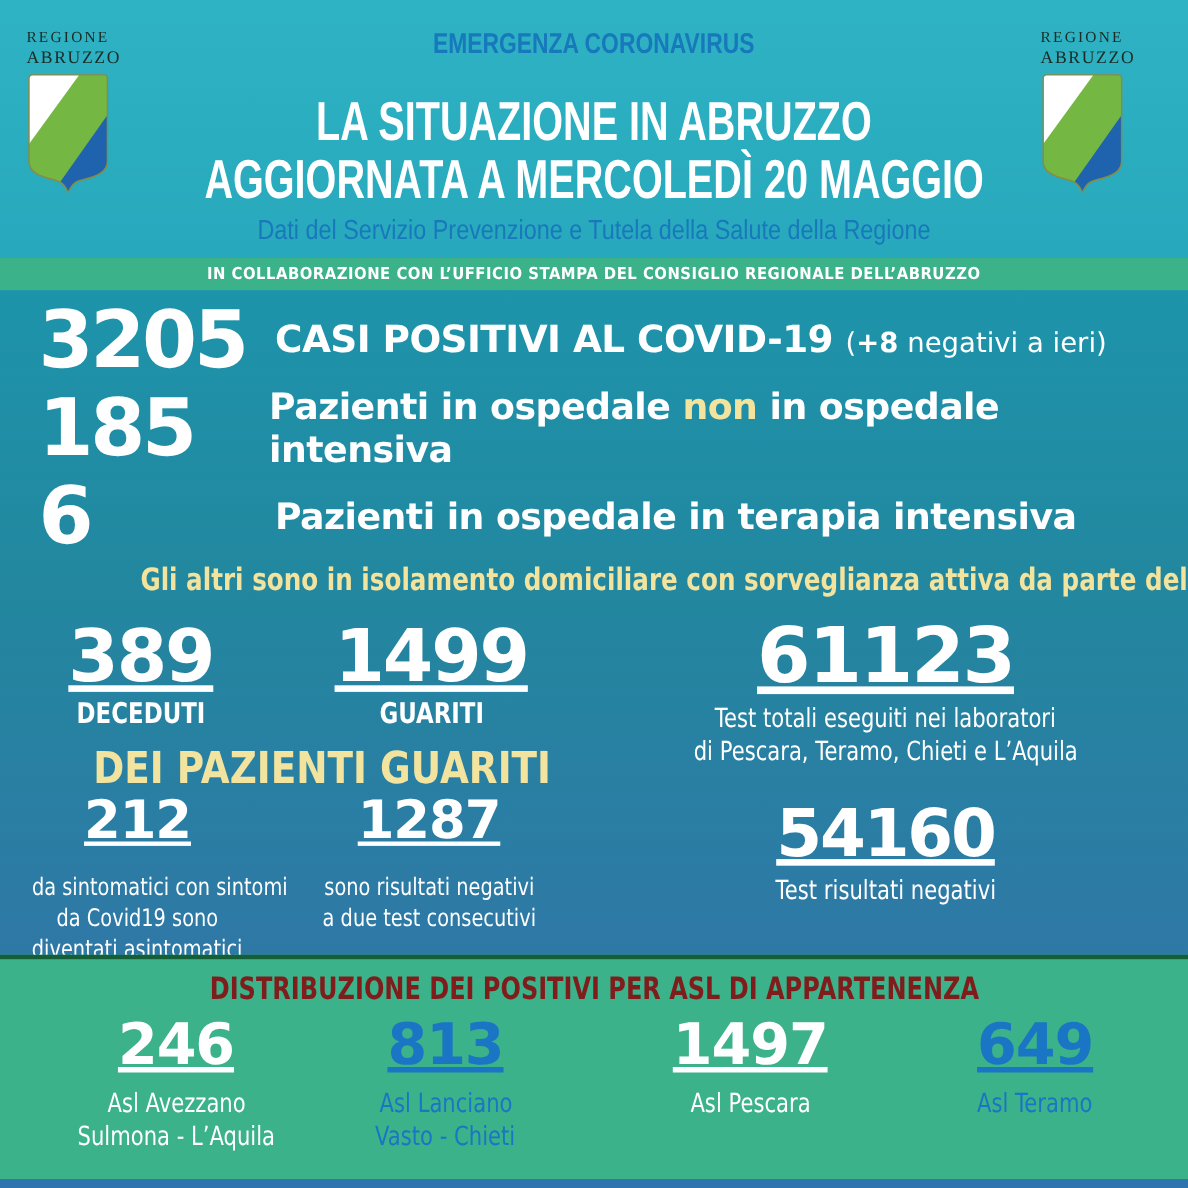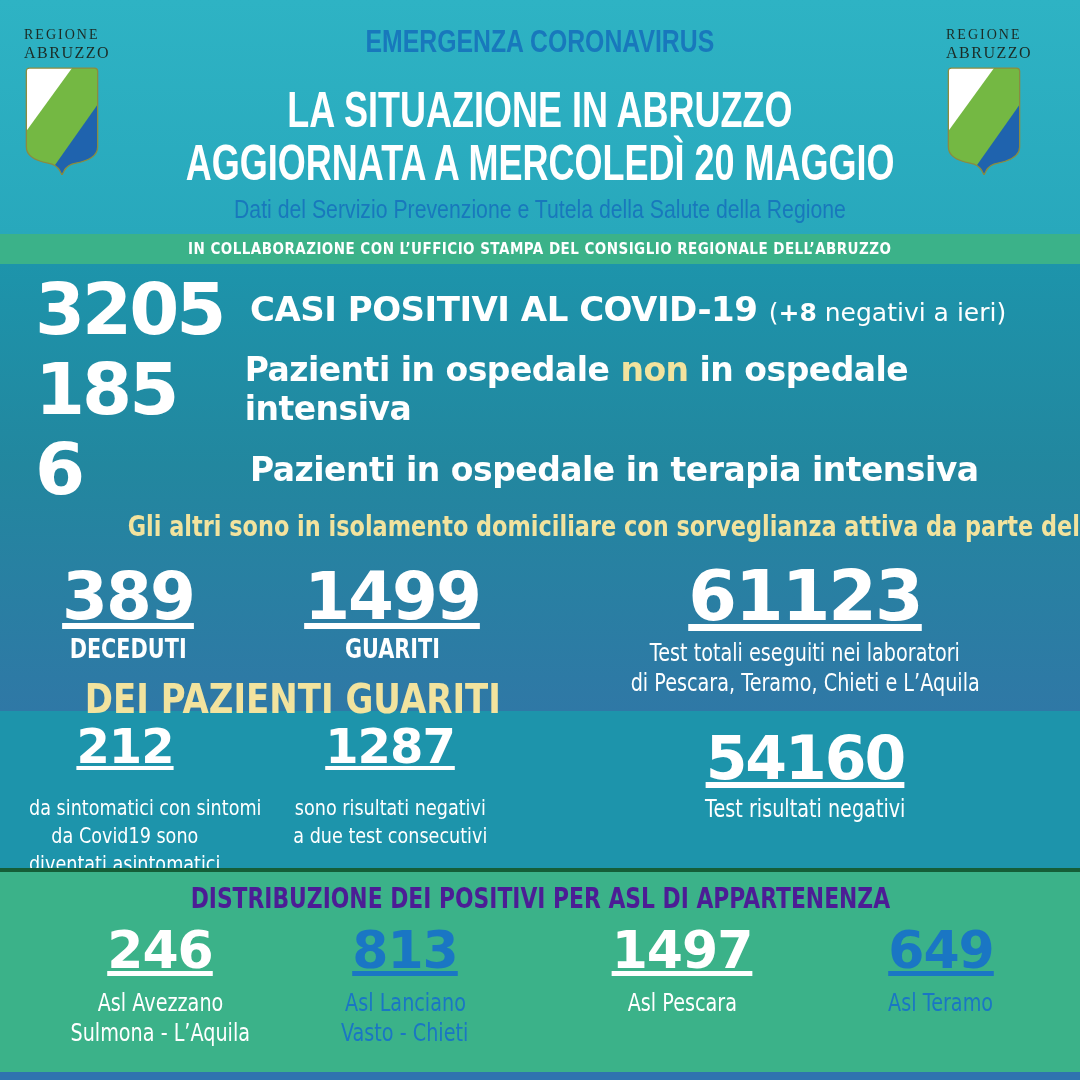--- a/index.html
+++ b/index.html
@@ -15,35 +15,35 @@
   
   .header{position:absolute;top:0;left:0;right:0;height:234px;
           background:linear-gradient(180deg,var(--background-top,#2EB3C4) 0%,#28A8BC 100%);}
   .logo{position:absolute;top:26px;width:110px;
         color:#1C2B25;font-family:"Liberation Serif",serif;}
   .logo-left{left:24px}.logo-right{left:946px}
   .logo .lt1{font-size:14px;letter-spacing:2px;line-height:17px;}
   .logo .lt2{font-size:16px;letter-spacing:1.5px;line-height:19px;}
   .logo svg{margin-top:5px;}
   .emergenza{position:absolute;top:24px;left:0;right:0;text-align:center;
-             font-family:"Liberation Sans",sans-serif;font-weight:bold;font-size:31px;
+             font-family:"Liberation Sans",sans-serif;font-weight:bold;font-size:26px;
              color:var(--blue-text,#1878BC);}
   .title{position:absolute;left:0;right:0;text-align:center;color:#fff;
          font-family:"Liberation Sans",sans-serif;font-weight:bold;font-size:50px;line-height:52px;}
   .title.l1{top:84px}.title.l2{top:137px}
   .subtitle{position:absolute;top:195px;left:0;right:0;text-align:center;
             font-family:"Liberation Sans",sans-serif;font-size:25px;color:var(--blue-text,#1878BC);}
 
   
   .collab{position:absolute;top:234px;left:0;right:0;height:30px;background:var(--green,#3BB289);
           display:flex;align-items:center;justify-content:center;color:#fff;
           font-weight:bold;font-size:15px;letter-spacing:.5px;}
 
   
-  .main{position:absolute;top:264px;left:0;right:0;height:447px;
+  .main{position:absolute;top:264px;left:0;right:0;height:604px;
         background:linear-gradient(180deg,var(--background-main-top,#1D94AB) 0%,#22879F 45%,
                    var(--background-main-bottom,#2F78A6) 100%);color:#fff;}
   .srow{position:absolute;left:35px;right:15px;height:78px;display:flex;align-items:center;}
   .srow.r0{top:6px}.srow.r1{top:86px}.srow.r2{top:166px}
   .srow .num{width:215px;font-size:72px;font-weight:bold;letter-spacing:-3px;}
   .srow .lbl{font-size:34px;font-weight:bold;letter-spacing:-.5px;}
   .srow.r1 .lbl,.srow.r2 .lbl{font-size:33px;}
   .note{font-weight:normal;font-size:25px;letter-spacing:0;}
   .note .nb{font-weight:bold;}
   .yel{color:var(--yellow,#F2E39E);}
@@ -65,21 +65,21 @@
   .b61123{top:294px;left:545px;width:520px;}
   .ghead{position:absolute;top:412px;left:10px;width:566px;text-align:center;
          font-size:40px;font-weight:bold;color:var(--yellow,#F2E39E);}
   .b212{top:456px;left:0;width:250px;}
   .b1287{top:456px;left:265px;width:250px;}
   .b54160{top:462px;left:545px;width:520px;}
 
   
   .asl{position:absolute;top:868px;left:0;right:0;height:204px;box-sizing:border-box;
        background:var(--green,#3BB289);border-top:4px solid var(--green-border,#155E38);}
-  .asl-title{margin-top:10px;text-align:center;color:#4c1d95;font-weight:bold;font-size:28px;}
+  .asl-title{margin-top:10px;text-align:center;color:#7f1d1d;font-weight:bold;font-size:28px;}
   .asl-item{position:absolute;top:50px;text-align:center;}
   .asl-item .cap{margin-top:10px;font-size:24px;line-height:30px;}
   .asl-item.white{color:#fff;}
   .asl-item.blue{color:var(--asl-blue,#1A76C4);}
   .ai0{left:10px;width:300px;} .ai1{left:280px;width:250px;}
   .ai2{left:557px;width:250px;} .ai3{left:821px;width:240px;}
 
   .strip{position:absolute;top:1072px;left:0;right:0;height:8px;background:var(--bottom-strip,#2F73AF);}
 </style>
 </head>

